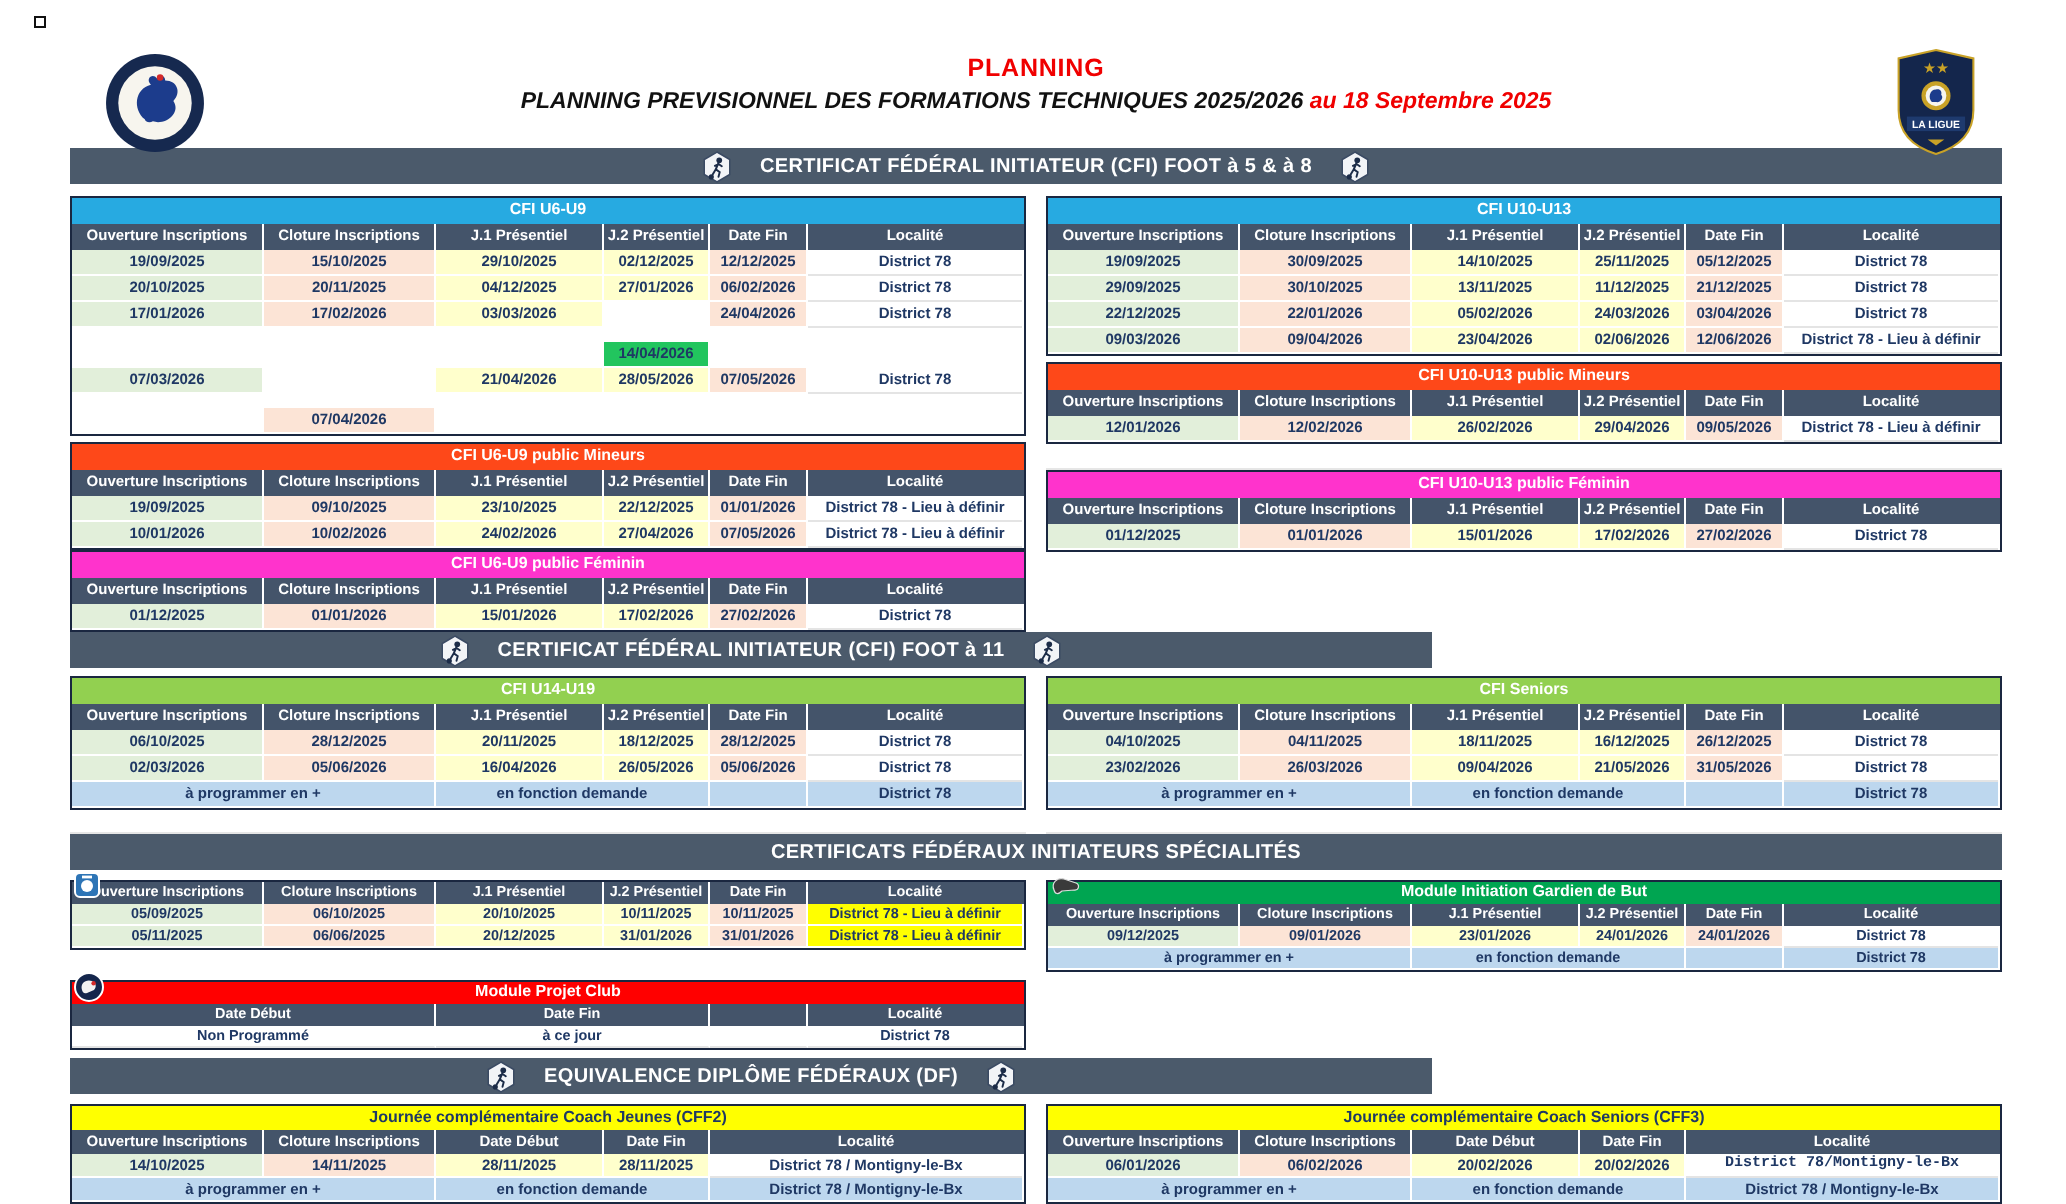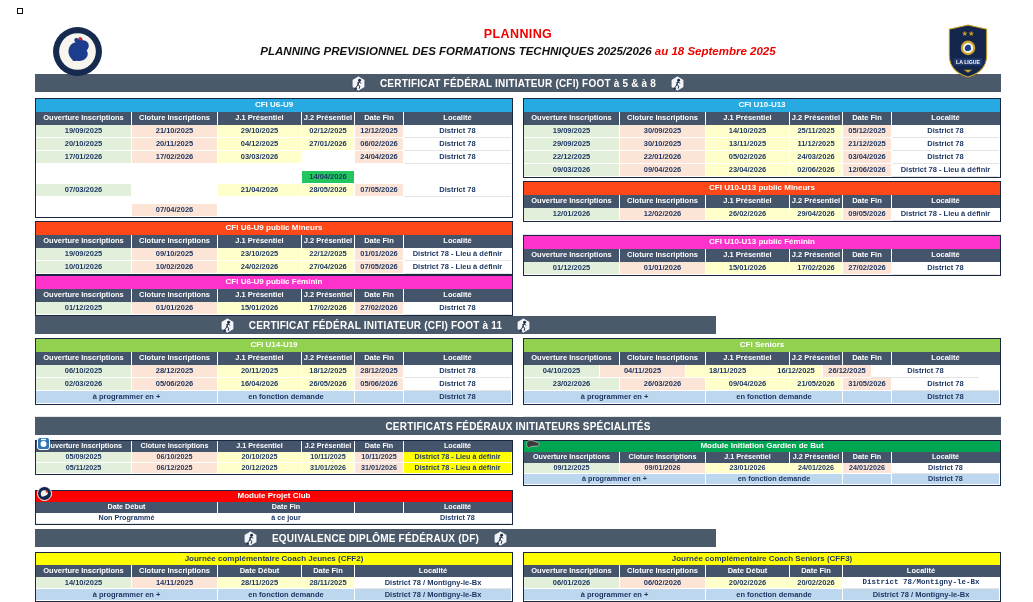--- a/index.html
+++ b/index.html
@@ -114,21 +114,21 @@
             <div class="t-head">
               <div class="t-hcell" style="width: 96px;">Ouverture Inscriptions</div>
               <div class="t-hcell" style="width: 86px;">Cloture Inscriptions</div>
               <div class="t-hcell" style="width: 84px;">J.1 Présentiel</div>
               <div class="t-hcell" style="width: 53px;">J.2 Présentiel</div>
               <div class="t-hcell" style="width: 49px;">Date Fin</div>
               <div class="t-hcell" style="width: 107px;">Localité</div>
             </div>
             <div class="t-row">
               <div class="t-cell" style="width: 96px; background: rgb(226, 239, 218);">19/09/2025</div>
-              <div class="t-cell" style="width: 86px; background: rgb(252, 228, 214);">21/10/2025</div>
+              <div class="t-cell" style="width: 86px; background: rgb(252, 228, 214);">15/10/2025</div>
               <div class="t-cell" style="width: 84px; background: rgb(255, 255, 204);">29/10/2025</div>
               <div class="t-cell" style="width: 53px; background: rgb(255, 255, 204);">02/12/2025</div>
               <div class="t-cell" style="width: 49px; background: rgb(252, 228, 214);">12/12/2025</div>
               <div class="t-cell white" style="width: 107px; background: rgb(255, 255, 255);">District 78</div>
             </div>
             <div class="t-row">
               <div class="t-cell" style="width: 96px; background: rgb(226, 239, 218);">20/10/2025</div>
               <div class="t-cell" style="width: 86px; background: rgb(252, 228, 214);">20/11/2025</div>
               <div class="t-cell" style="width: 84px; background: rgb(255, 255, 204);">04/12/2025</div>
               <div class="t-cell" style="width: 53px; background: rgb(255, 255, 204);">27/01/2026</div>
@@ -347,21 +347,21 @@
             <div class="t-title" style="background: rgb(146, 208, 80); color: rgb(255, 255, 255);">CFI Seniors</div>
             <div class="t-head">
               <div class="t-hcell" style="width: 96px;">Ouverture Inscriptions</div>
               <div class="t-hcell" style="width: 86px;">Cloture Inscriptions</div>
               <div class="t-hcell" style="width: 84px;">J.1 Présentiel</div>
               <div class="t-hcell" style="width: 53px;">J.2 Présentiel</div>
               <div class="t-hcell" style="width: 49px;">Date Fin</div>
               <div class="t-hcell" style="width: 107px;">Localité</div>
             </div>
             <div class="t-row">
-              <div class="t-cell" style="width: 76px; background: rgb(226, 239, 218);">04/10/2025</div>
+              <div class="t-cell" style="width: 96px; background: rgb(226, 239, 218);">04/10/2025</div>
               <div class="t-cell" style="width: 86px; background: rgb(252, 228, 214);">04/11/2025</div>
               <div class="t-cell" style="width: 84px; background: rgb(255, 255, 204);">18/11/2025</div>
               <div class="t-cell" style="width: 53px; background: rgb(255, 255, 204);">16/12/2025</div>
               <div class="t-cell" style="width: 49px; background: rgb(252, 228, 214);">26/12/2025</div>
               <div class="t-cell white" style="width: 107px; background: rgb(255, 255, 255);">District 78</div>
             </div>
             <div class="t-row">
               <div class="t-cell" style="width: 96px; background: rgb(226, 239, 218);">23/02/2026</div>
               <div class="t-cell" style="width: 86px; background: rgb(252, 228, 214);">26/03/2026</div>
               <div class="t-cell" style="width: 84px; background: rgb(255, 255, 204);">09/04/2026</div>
@@ -405,21 +405,21 @@
             <div class="t-row">
               <div class="t-cell" style="width: 96px; background: rgb(226, 239, 218);">05/09/2025</div>
               <div class="t-cell" style="width: 86px; background: rgb(252, 228, 214);">06/10/2025</div>
               <div class="t-cell" style="width: 84px; background: rgb(255, 255, 204);">20/10/2025</div>
               <div class="t-cell" style="width: 53px; background: rgb(255, 255, 204);">10/11/2025</div>
               <div class="t-cell" style="width: 49px; background: rgb(252, 228, 214);">10/11/2025</div>
               <div class="t-cell" style="width: 107px; background: rgb(255, 255, 0);">District 78 - Lieu à définir</div>
             </div>
             <div class="t-row">
               <div class="t-cell" style="width: 96px; background: rgb(226, 239, 218);">05/11/2025</div>
-              <div class="t-cell" style="width: 86px; background: rgb(252, 228, 214);">06/12/2025</div>
+              <div class="t-cell" style="width: 86px; background: rgb(252, 228, 214);">06/06/2025</div>
               <div class="t-cell" style="width: 84px; background: rgb(255, 255, 204);">20/12/2025</div>
               <div class="t-cell" style="width: 53px; background: rgb(255, 255, 204);">31/01/2026</div>
               <div class="t-cell" style="width: 49px; background: rgb(252, 228, 214);">31/01/2026</div>
               <div class="t-cell" style="width: 107px; background: rgb(255, 255, 0);">District 78 - Lieu à définir</div>
             </div>
           </div>
       </div>
       <div class="stack tblwrap">
         <div class="corner-icon">
           <svg width="16" height="12" viewBox="0 0 16 12">

